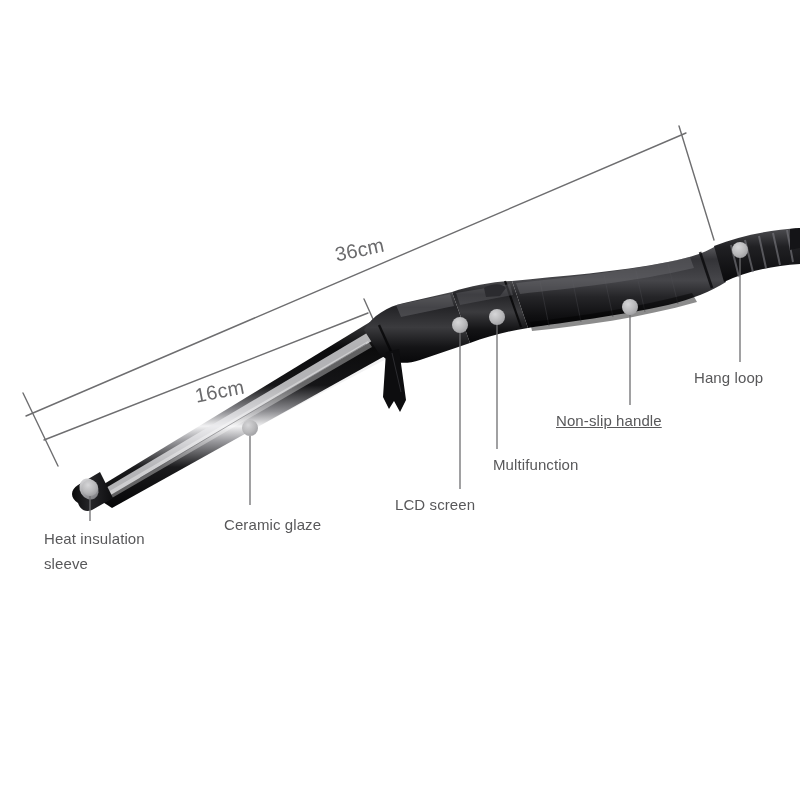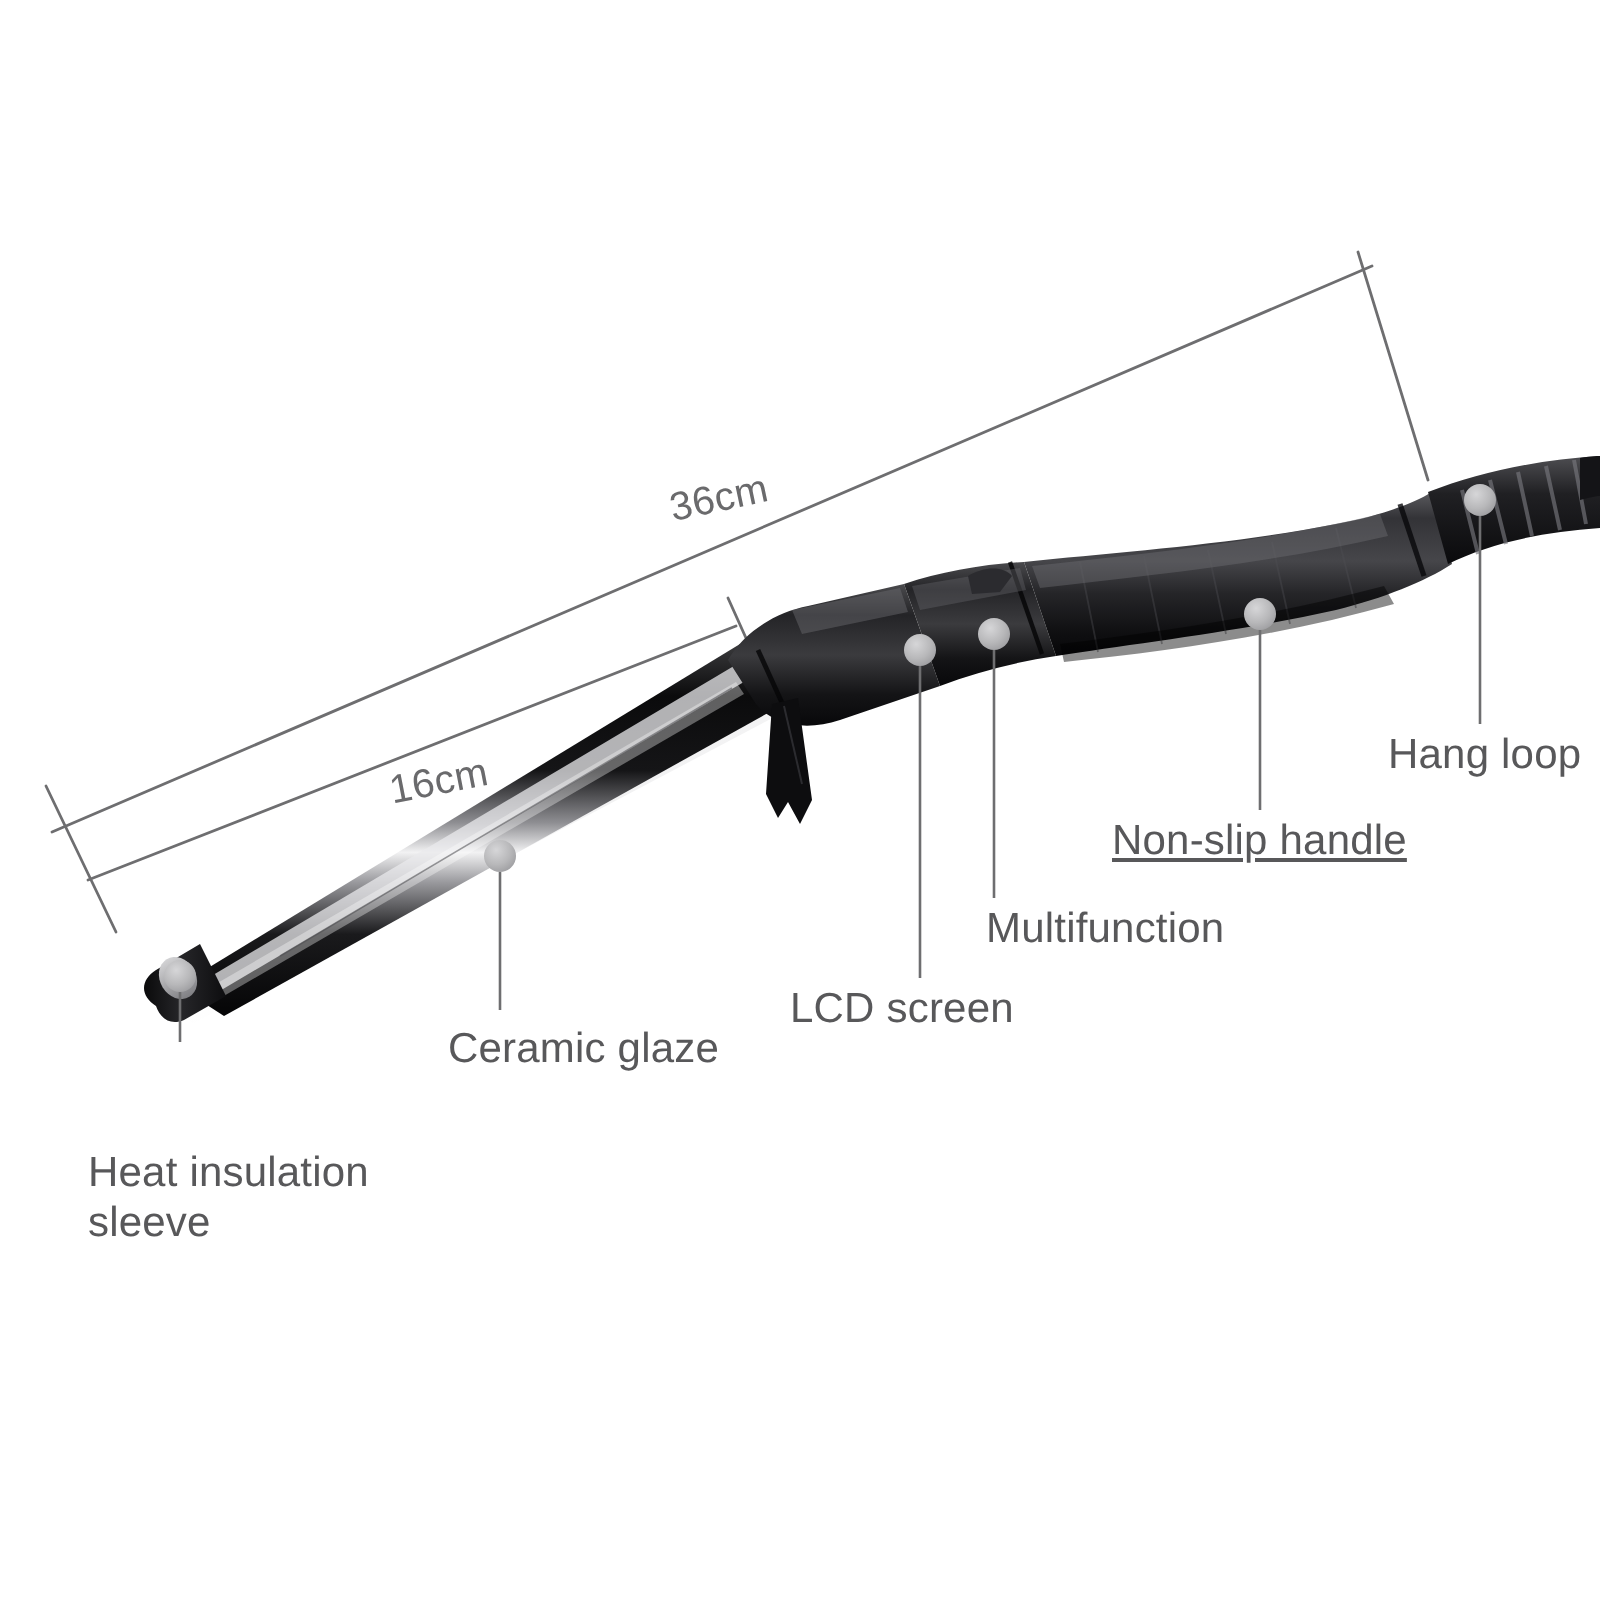--- a/index.html
+++ b/index.html
@@ -19,21 +19,21 @@
     position: absolute;
     left: 0;
     top: 0;
     width: 800px;
     height: 800px;
   }
   .callout-label {
     position: absolute;
     color: #58585a;
     font-family: "Liberation Sans", sans-serif;
-    font-size: 21px;
+    font-size: 15px;
     line-height: 25px;
     white-space: pre-line;
     letter-spacing: 0.1px;
   }
   .dim-label {
     position: absolute;
     color: #6a6a6c;
     font-family: "Liberation Sans", sans-serif;
     font-size: 20px;
     letter-spacing: 0.2px;
@@ -223,21 +223,21 @@
         <circle cx="740" cy="250" r="8" fill="url(#dotGrad)"></circle>
       </g>
   </svg>
 
   <div id="dimension-layer">
       <div class="dim-label" style="left: 333px; top: 244px; transform: rotate(-12deg);">36cm</div>
       <div class="dim-label" style="left: 193px; top: 385px; transform: rotate(-11deg);">16cm</div>
     </div>
 
   <div id="label-layer">
-      <div class="callout-label" style="left: 44px; top: 526px; margin-top: 48px;">Heat insulation
+      <div class="callout-label" style="left: 44px; top: 526px;">Heat insulation
 sleeve</div>
       <div class="callout-label" style="left: 224px; top: 512px;">Ceramic glaze</div>
       <div class="callout-label" style="left: 380px; top: 492px; margin-left: 15px;">LCD screen</div>
       <div class="callout-label" style="left: 472px; top: 452px; margin-left: 21px;">Multifunction</div>
       <div class="callout-label" style="left: 556px; top: 408px; text-decoration: underline;">Non-slip handle</div>
       <div class="callout-label" style="left: 694px; top: 365px;">Hang loop</div>
     </div>
 
 </div>
 

